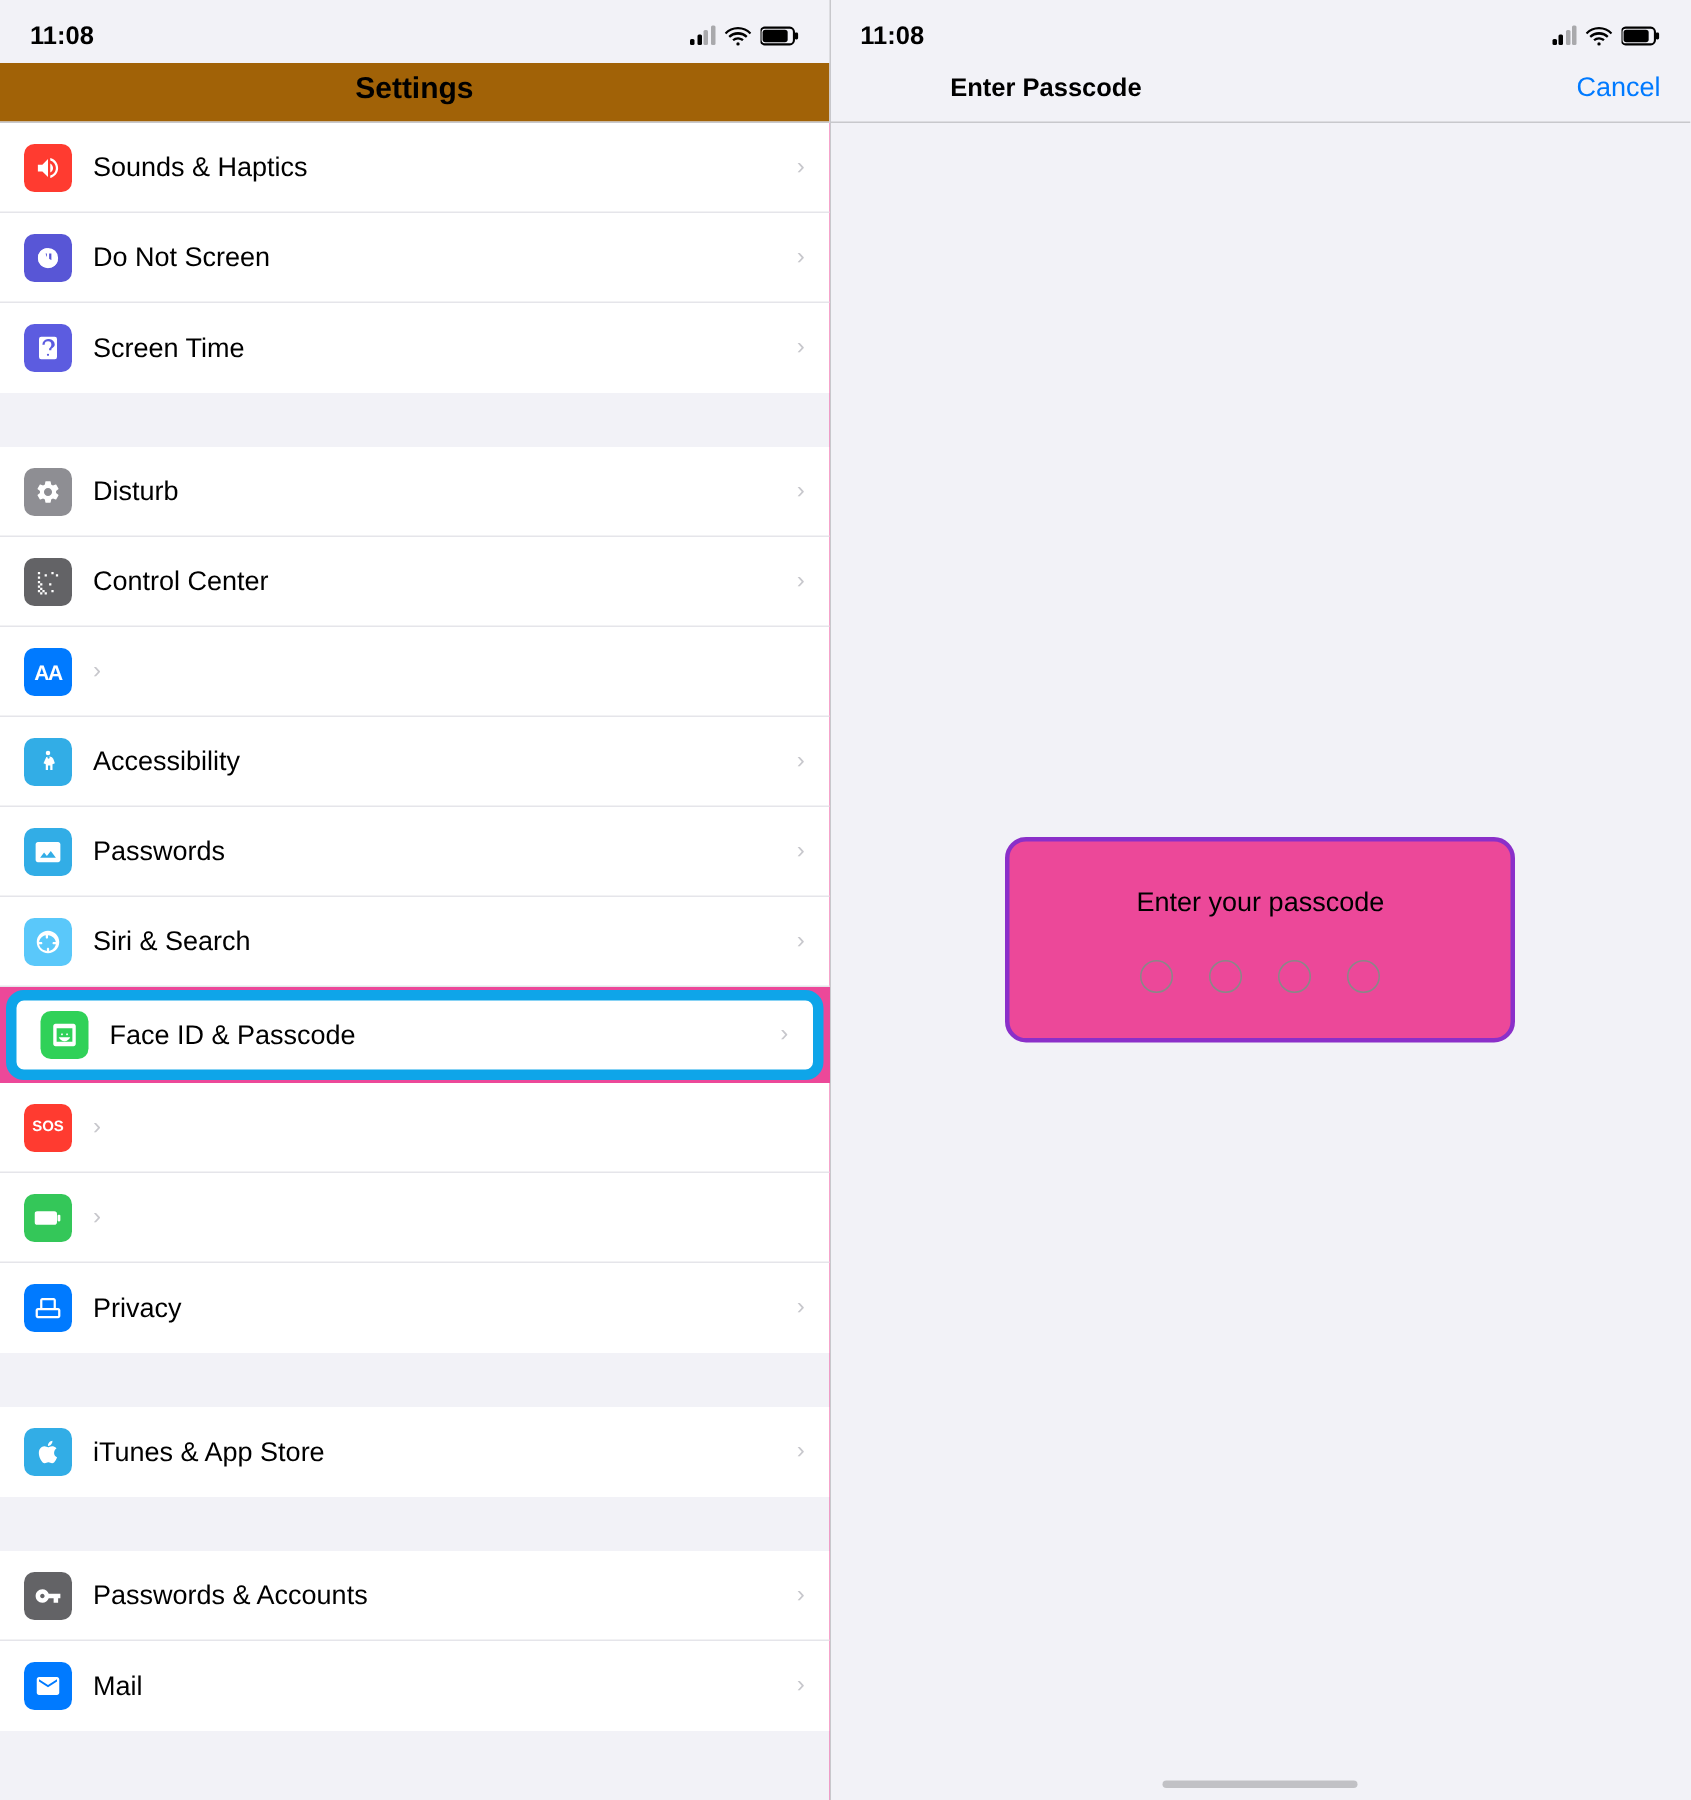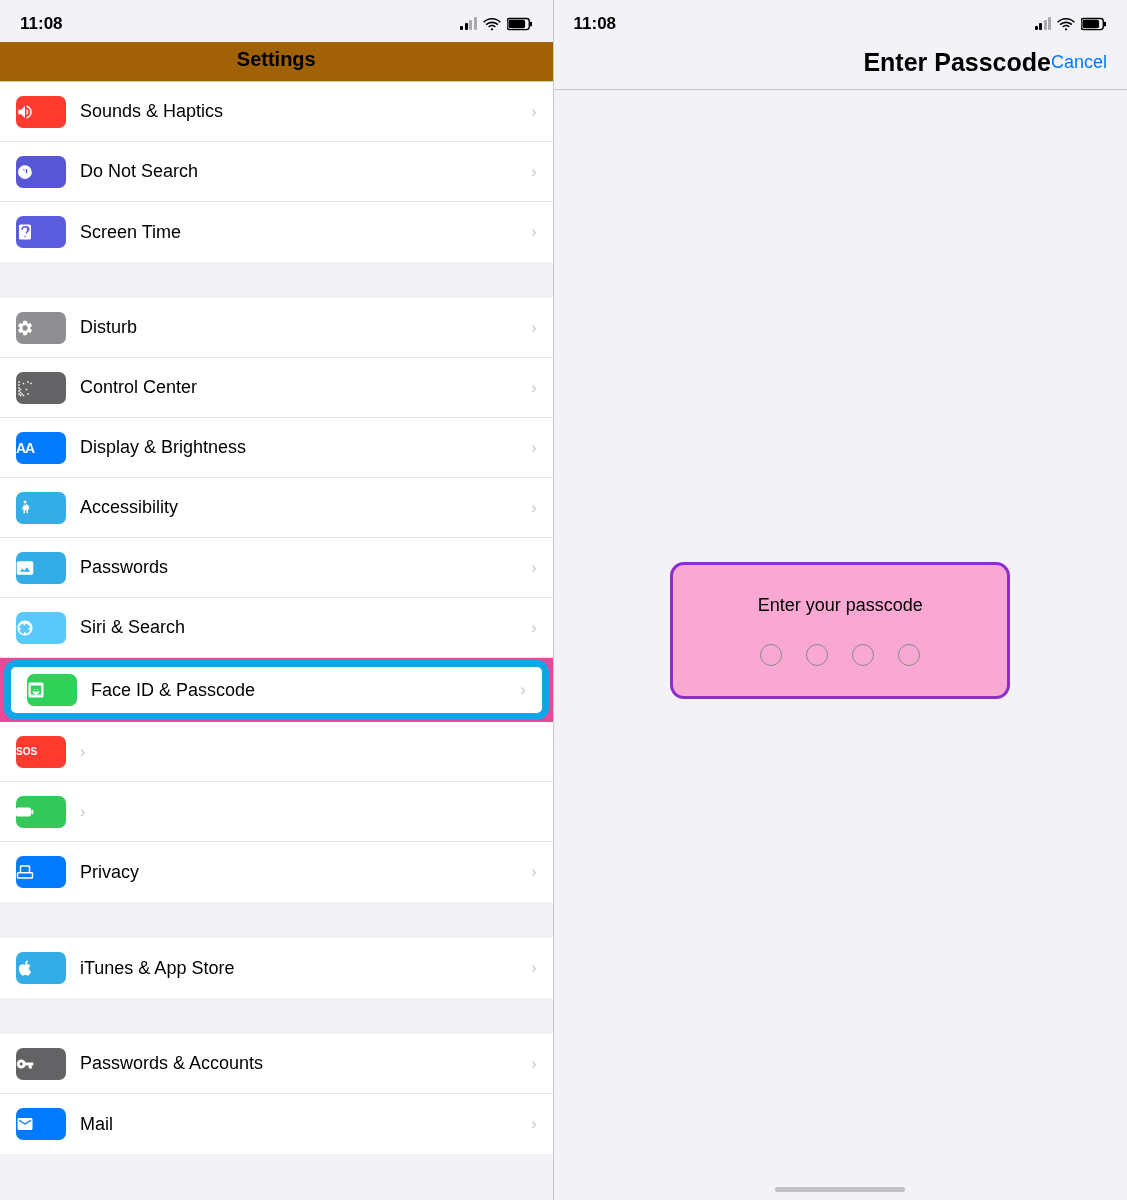--- a/index.html
+++ b/index.html
@@ -94,25 +94,26 @@
       border-bottom: none;
     }
     .settings-row.highlighted {
       border: 7px solid #0ea5e9;
       border-radius: 12px;
       margin: 2px 4px;
       z-index: 2;
     }
 
     .row-icon {
-      width: 50px;
+      width: 32px;
       height: 32px;
       border-radius: 7px;
       display: flex;
       align-items: center;
+      justify-content: center;
       margin-right: 14px;
       flex-shrink: 0;
       color: #fff;
       font-size: 16px;
     }
     .row-icon.red { background: #ff3b30; }
     .row-icon.purple { background: #5856d6; }
     .row-icon.indigo { background: #5c5ce0; }
     .row-icon.gray { background: #8e8e93; }
     .row-icon.dark-gray { background: #636366; }
@@ -153,25 +154,25 @@
       background: #f2f2f7;
     }
     .right-header {
       display: flex;
       justify-content: space-between;
       align-items: center;
       padding: 6px 20px 12px 20px;
       background: #f2f2f7;
     }
     .right-header-title {
-      font-size: 25px;
+      font-size: 17px;
       font-weight: 700;
       color: #000;
       flex: 1;
-      text-align: right;
+      text-align: left;
     }
     .right-cancel {
       font-size: 18px;
       color: #007aff;
       cursor: pointer;
     }
     .right-header-spacer {
       width: 60px;
     }
     .header-divider {
@@ -183,21 +184,21 @@
       flex: 1;
       display: flex;
       align-items: center;
       justify-content: center;
       padding: 40px 20px;
     }
 
     .passcode-box {
       border: 3px solid #8b2fc9;
       border-radius: 14px;
-      background: #f9a8d4;
+      background: #ec4899;
       padding: 30px 50px;
       display: flex;
       flex-direction: column;
       align-items: center;
       gap: 28px;
       width: 340px;
     }
 
     .passcode-prompt {
       font-size: 18px;
@@ -275,21 +276,21 @@
         <span class="row-label">Sounds &amp; Haptics</span>
         <span class="row-chevron">›</span>
       </div>
       <div class="settings-row">
         <div class="row-icon purple">
           <svg width="18" height="18" viewBox="0 0 24 24" fill="white">
               <path d="M12 3a9 9 0 100 18A9 9 0 0012 3zm-1 13H9V8h2v8zm4 0h-2V8h2v8z"></path>
               <path d="M21 12.79A9 9 0 1111.21 3 7 7 0 0021 12.79z"></path>
             </svg>
         </div>
-        <span class="row-label">Do Not Search</span>
+        <span class="row-label">Do Not Screen</span>
         <span class="row-chevron">›</span>
       </div>
       <div class="settings-row">
         <div class="row-icon indigo">
           <svg width="18" height="18" viewBox="0 0 24 24" fill="white">
               <path d="M6 2h12a2 2 0 012 2v16a2 2 0 01-2 2H6a2 2 0 01-2-2V4a2 2 0 012-2zm6 15a1 1 0 100 2 1 1 0 000-2zm0-13a5 5 0 00-5 5h2a3 3 0 116 0c0 1.7-1.3 2.7-2 3.4V14h2v-1.4c1.2-.9 3-2.2 3-3.6a5 5 0 00-5-5z"></path>
             </svg>
         </div>
         <span class="row-label">Screen Time</span>
         <span class="row-chevron">›</span>
@@ -314,21 +315,20 @@
               <path d="M3 5h2V3H3v2zm0 8h2v-2H3v2zm4 8h2v-2H7v2zm-4 0h2v-2H3v2zm0-4h2v-2H3v2zm8-12h-2v2h2V5zm8 0v2h2V5h-2zm-4 16h2v-2h-2v2zm0-16h2V3h-2v2zM3 9h2V7H3v2zm8 12h-2v2h2v-2zm4-8h-2v2h2v-2zm-8 0H5v2h2v-2zm0 8H5v2h2v-2zm0-4H5v2h2v-2z"></path>
             </svg>
         </div>
         <span class="row-label">Control Center</span>
         <span class="row-chevron">›</span>
       </div>
       <div class="settings-row">
         <div class="row-icon blue">
           <span style="font-weight:700; font-size:14px; letter-spacing:-1px;">AA</span>
         </div>
-        <span class="row-label">Display &amp; Brightness</span>
         <span class="row-chevron">›</span>
       </div>
       <div class="settings-row">
         <div class="row-icon light-blue">
           <svg width="18" height="18" viewBox="0 0 24 24" fill="white">
               <circle cx="12" cy="4" r="2"></circle>
               <path d="M15.89 8.11C15.5 7.72 14.83 7 13.53 7c-.91 0-3.03.64-3.03.64l-2.5 5.58 2 .78V19h2v-4h2v4h2v-5l2.12-.83-1.44-4.07-1.04-.99zm-3.39.89c-.55 0-1-.45-1-1s.45-1 1-1 1 .45 1 1-.45 1-1 1z"></path>
             </svg>
         </div>
         <span class="row-label">Accessibility</span>

